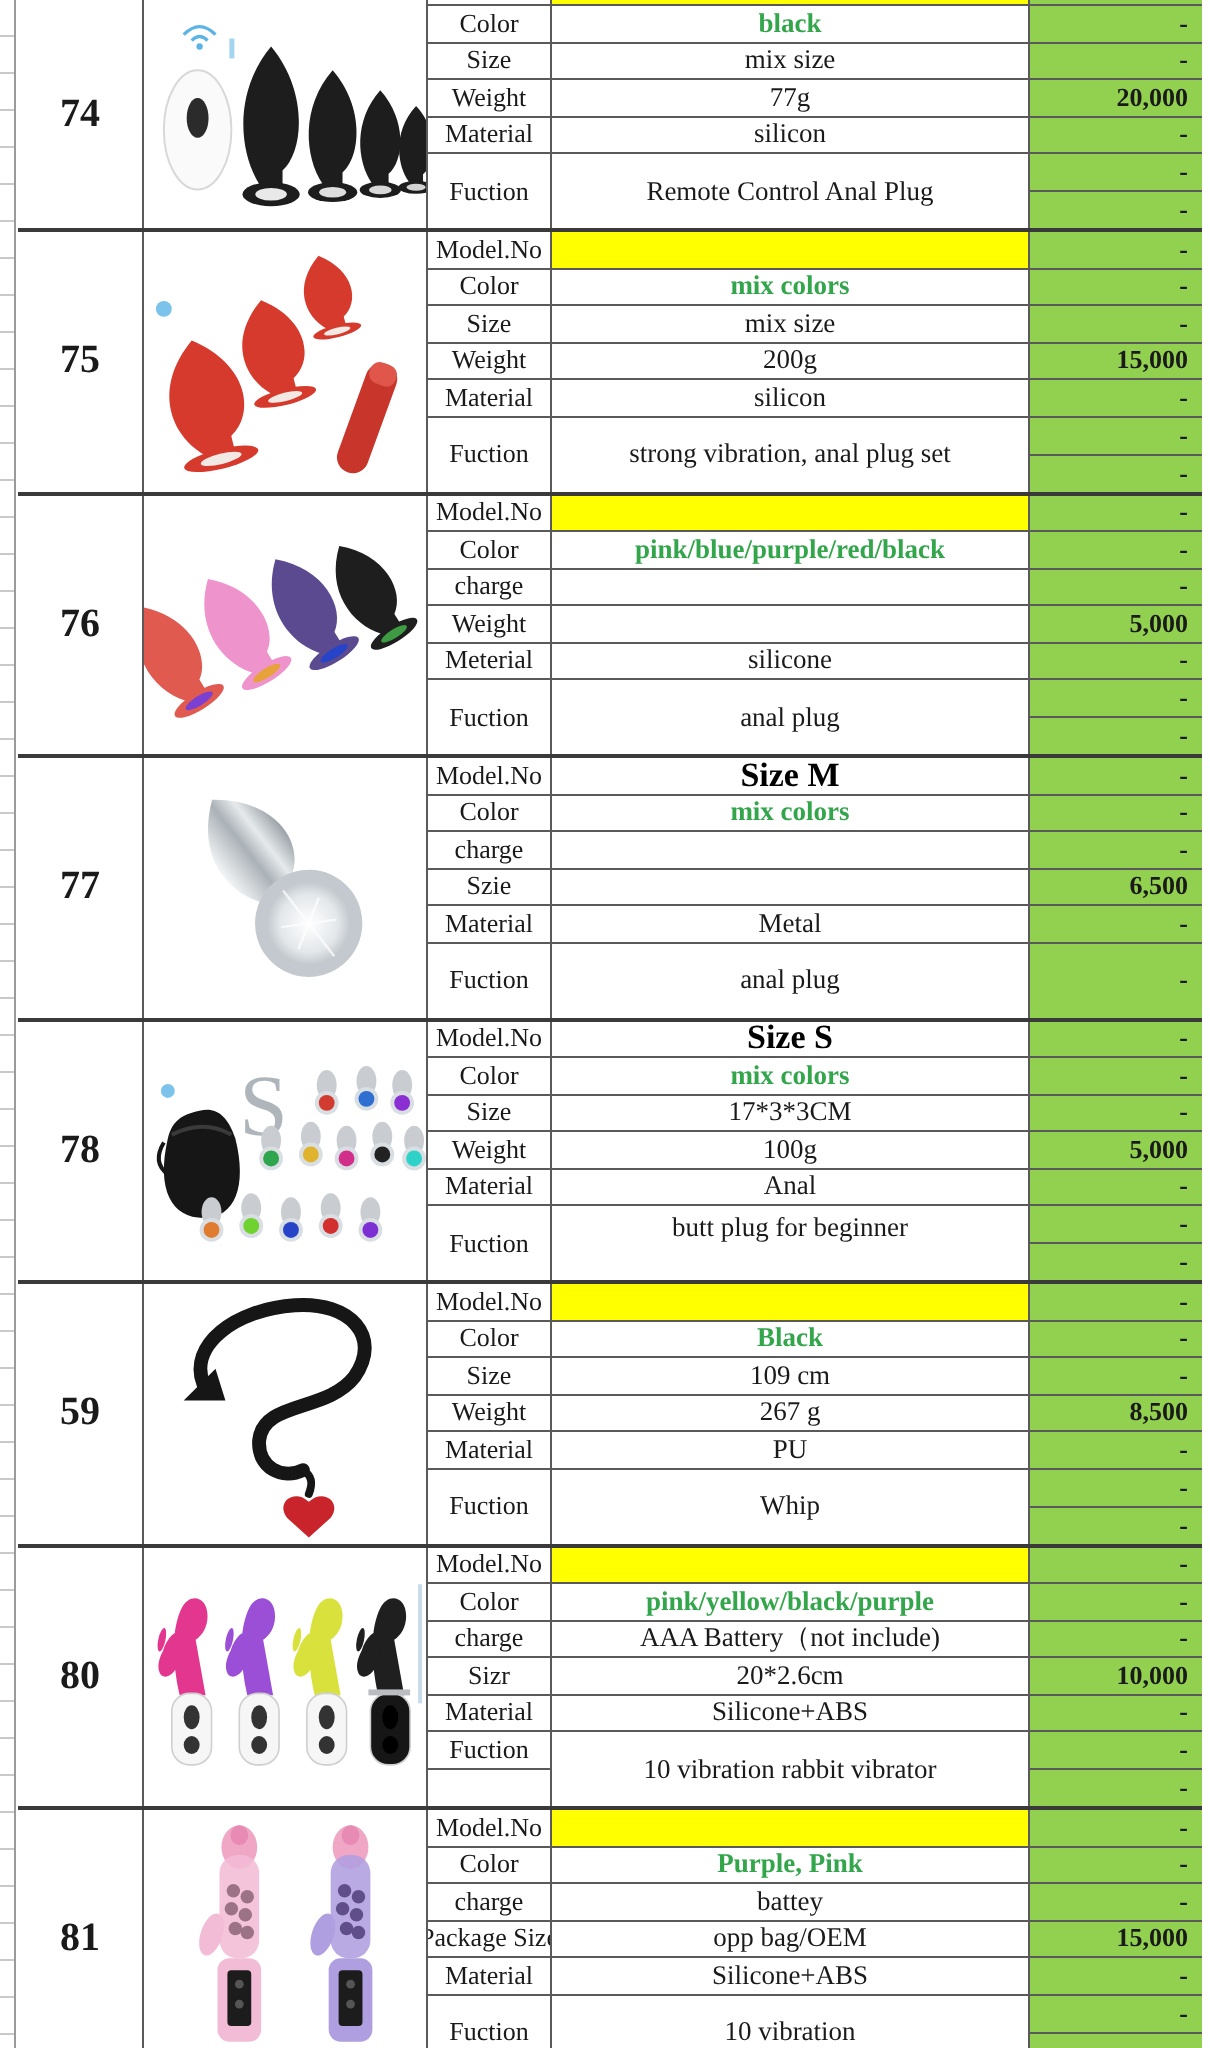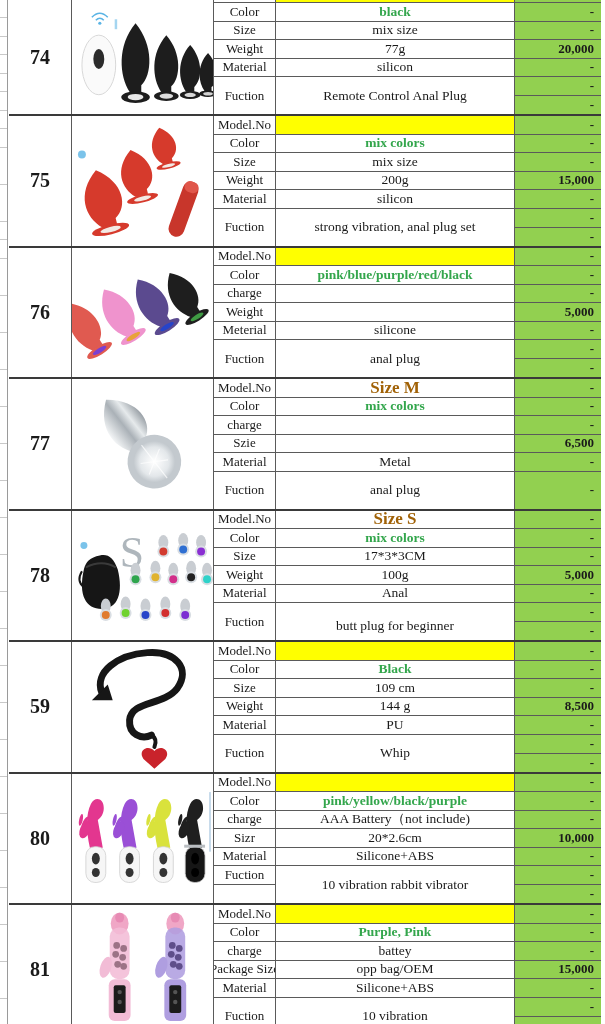--- a/index.html
+++ b/index.html
@@ -20,23 +20,23 @@
   .r.double{height:37px}
   .r.sliver{height:3px}
   .r:last-child{border-bottom:none}
   .lab{width:62px;border-right:1px solid #5a5a5a;display:flex;align-items:center;justify-content:center;
     font-size:13px;white-space:nowrap;overflow:hidden}
   .lab.split{flex-direction:column;align-items:stretch}
   .labcell{flex:1;display:flex;align-items:center;justify-content:center;border-bottom:1px solid #5a5a5a;overflow:hidden;white-space:nowrap}
   .labcell:last-child{border-bottom:none}
   .val{width:239px;border-right:1px solid #5a5a5a;display:flex;align-items:center;justify-content:center;
     font-size:13.5px;overflow:hidden}
-  .val.v-bottom{align-items:flex-end;padding-bottom:6px}
+  .val.v-bottom{align-items:flex-end;padding-bottom:18px}
   .v-green{color:#33a64c;font-weight:bold}
-  .v-red{color:#a16207;font-weight:bold;font-size:17px}
+  .v-red{color:#000000;font-weight:bold;font-size:17px}
   .bg-y{background:#ffff00}
   .price{flex:1;background:#92d050;display:flex;flex-direction:column}
   .pcell{flex:1;display:flex;align-items:center;justify-content:flex-end;padding-right:7px;
     font-weight:bold;font-size:13px}
   .pcell + .pcell{border-top:1px solid #5a5a5a}
 </style>
 </head>
 <body>
 
 <div id="sheet">
@@ -449,21 +449,21 @@
           </div>
           <div class="r">
             <div class="lab">Size</div>
             <div class="val">109 cm</div>
             <div class="price">
               <div class="pcell">-</div>
             </div>
           </div>
           <div class="r">
             <div class="lab">Weight</div>
-            <div class="val">144 g</div>
+            <div class="val">267 g</div>
             <div class="price">
               <div class="pcell">8,500</div>
             </div>
           </div>
           <div class="r">
             <div class="lab">Material</div>
             <div class="val">PU</div>
             <div class="price">
               <div class="pcell">-</div>
             </div>

